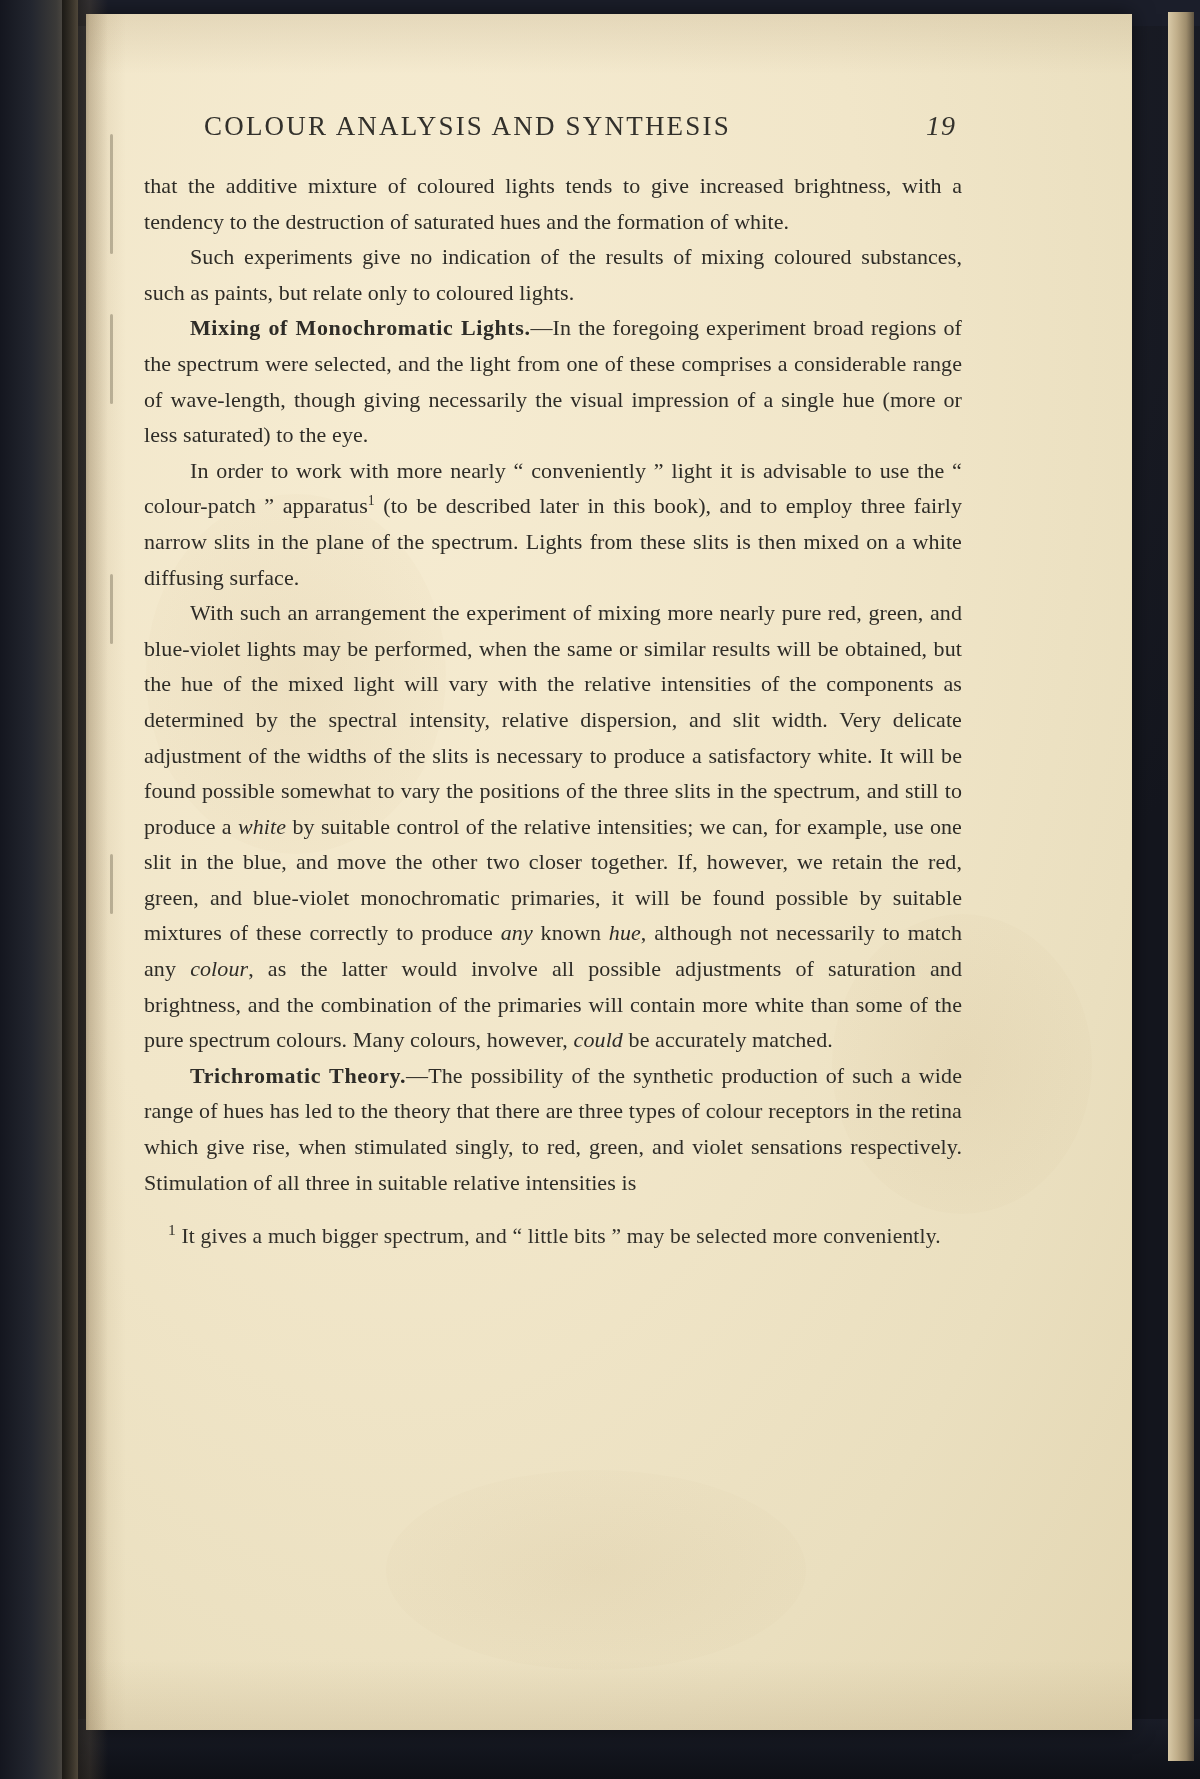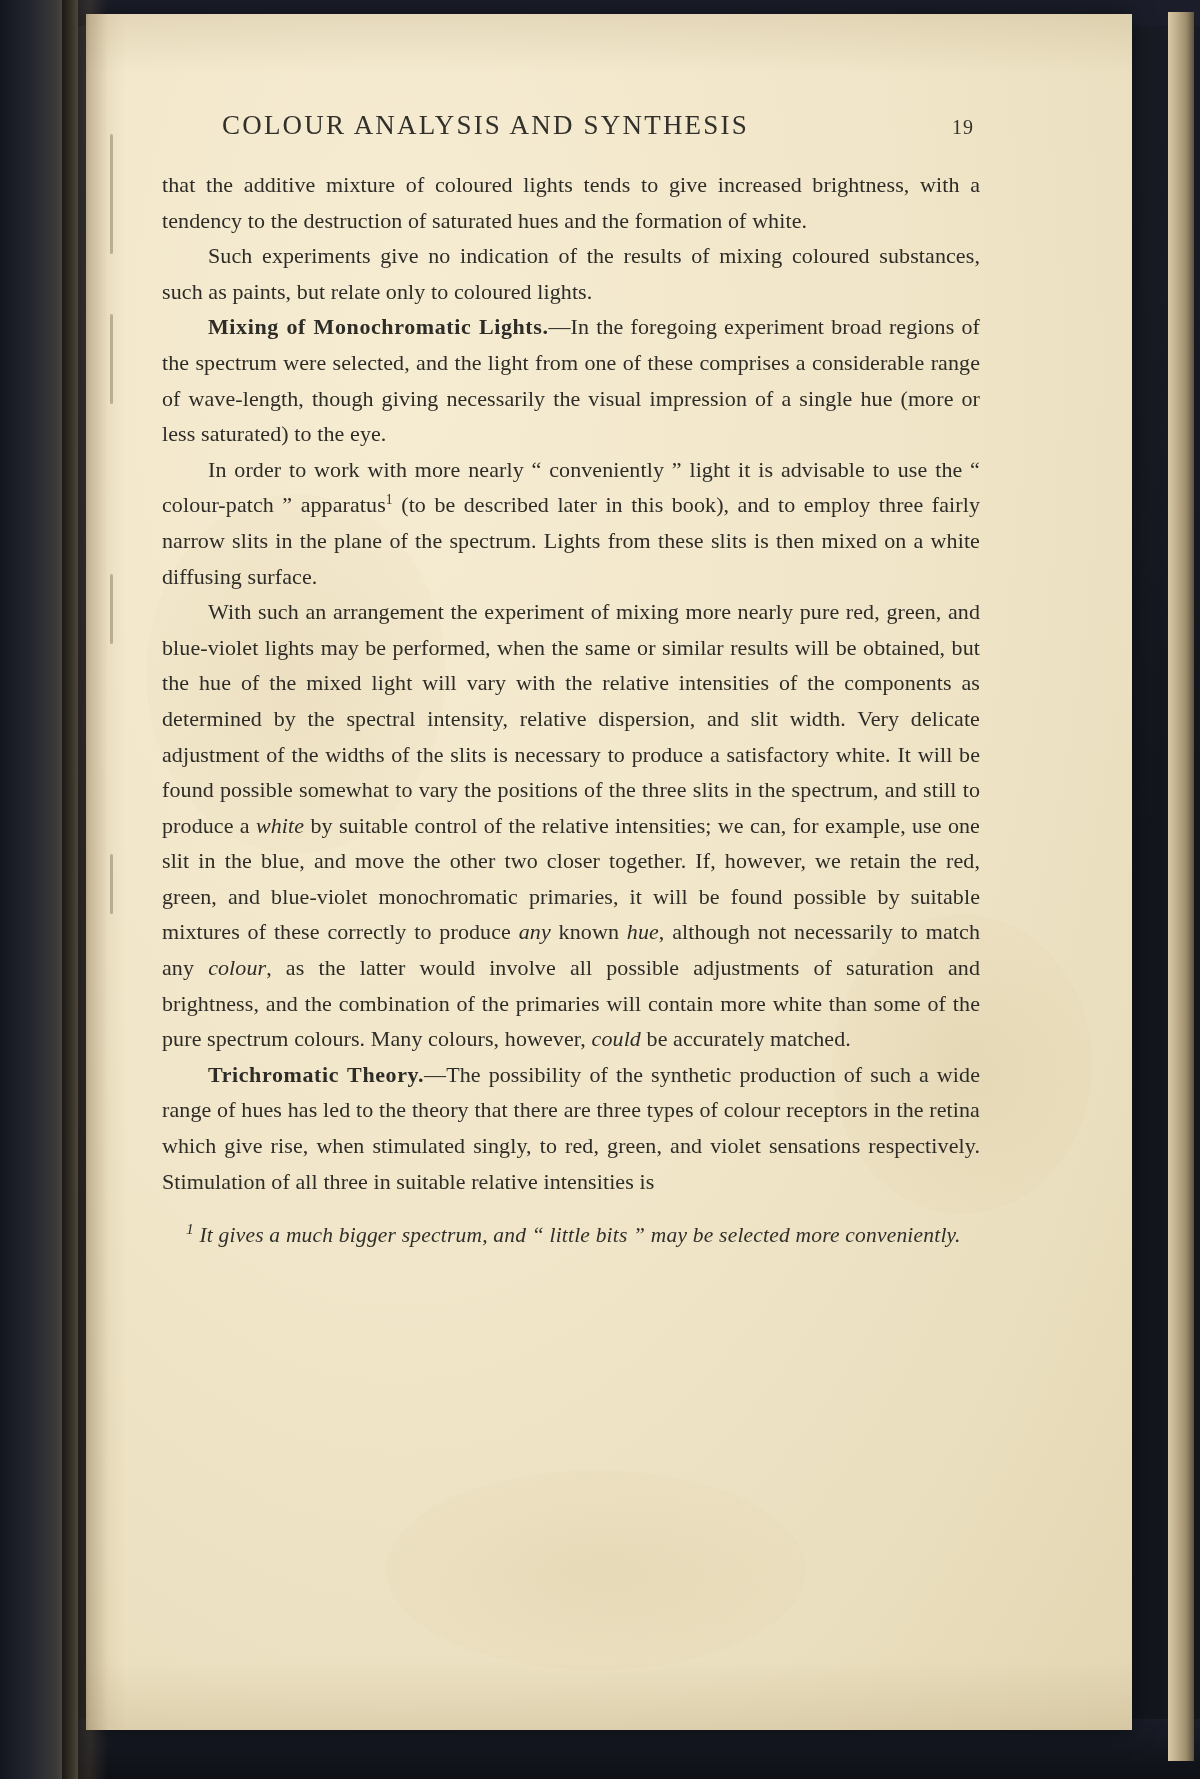--- a/index.html
+++ b/index.html
@@ -80,42 +80,43 @@
   .foxing-1 { left: 60px; top: 480px; width: 300px; height: 360px;
     background: radial-gradient(ellipse, rgba(190,160,110,0.13), rgba(190,160,110,0)); }
   .foxing-2 { right: 40px; top: 900px; width: 260px; height: 300px;
     background: radial-gradient(ellipse, rgba(185,155,105,0.12), rgba(185,155,105,0)); }
   .foxing-3 { left: 300px; bottom: 60px; width: 420px; height: 200px;
     background: radial-gradient(ellipse, rgba(180,150,100,0.10), rgba(180,150,100,0)); }
 
   
   .text-col {
     position: absolute;
-    left: 76px;
+    left: 58px;
     top: 96px;
     width: 818px;
     color: #2c2a26;
   }
   .running-head {
     display: flex;
     align-items: baseline;
     justify-content: space-between;
     margin: 0 0 26px 0;
     padding: 0 6px 0 60px;
   }
   .running-title {
     font-size: 27px;
     letter-spacing: 2.2px;
     color: #32302b;
     white-space: nowrap;
   }
   .folio {
-    font-size: 20px;
+    font-size: 28px;
     letter-spacing: 1px;
     color: #34322c;
+    font-style: italic;
   }
   p.body {
     margin: 0;
     font-size: 22px;
     line-height: 35.6px;
     text-align: justify;
     text-justify: inter-word;
     color: #2e2c27;
     letter-spacing: 0.1px;
   }
@@ -131,21 +132,20 @@
     width: 0;
     height: 0;
   }
   .footnote {
     margin-top: 22px;
     font-size: 21.5px;
     line-height: 29px;
     text-align: justify;
     color: #312f29;
     letter-spacing: 0.2px;
-    font-style: italic;
   }
   .footnote .fn-mark { font-size: 0.72em; vertical-align: super; line-height: 0; margin-left: 24px; }
 
   
   .margin-mark {
     position: absolute;
     left: 24px;
     width: 3px;
     background: rgba(90,80,60,0.35);
     border-radius: 2px;

